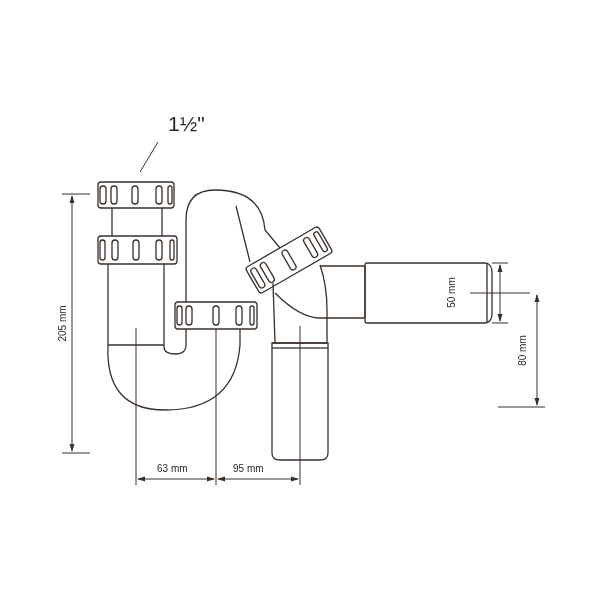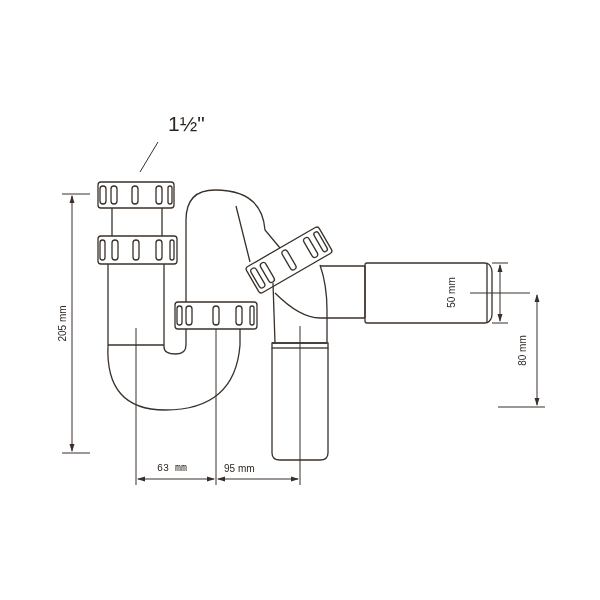--- a/index.html
+++ b/index.html
@@ -112,16 +112,16 @@
 
   <line class="thin" x1="492" y1="263" x2="508" y2="263"></line>
   <line class="thin" x1="492" y1="323" x2="508" y2="323"></line>
   <line class="thin" x1="500" y1="265" x2="500" y2="321" marker-start="url(#arr)" marker-end="url(#arr)"></line>
 
   <line class="thin" x1="498" y1="407" x2="545" y2="407"></line>
   <line class="thin" x1="537" y1="295" x2="537" y2="405" marker-start="url(#arr)" marker-end="url(#arr)"></line>
 </svg>
 
 <div class="lbl rot" style="left:32px; top:318px; width:60px; text-align:center;">205 mm</div>
-<div class="lbl" style="left:157px; top:463px;font-family:Liberation Mono, monospace;">63 mm</div>
-<div class="lbl" style="left:224px; top:463px;">95 mm</div>
+<div class="lbl" style="left:157px; top:463px;">63 mm</div>
+<div class="lbl" style="left:233px; top:463px;">95 mm</div>
 <div class="lbl rot" style="left:426px; top:287px; width:50px; text-align:center;">50 mm</div>
 <div class="lbl rot" style="left:497px; top:345px; width:50px; text-align:center;">80 mm</div>
 
 </body></html>

